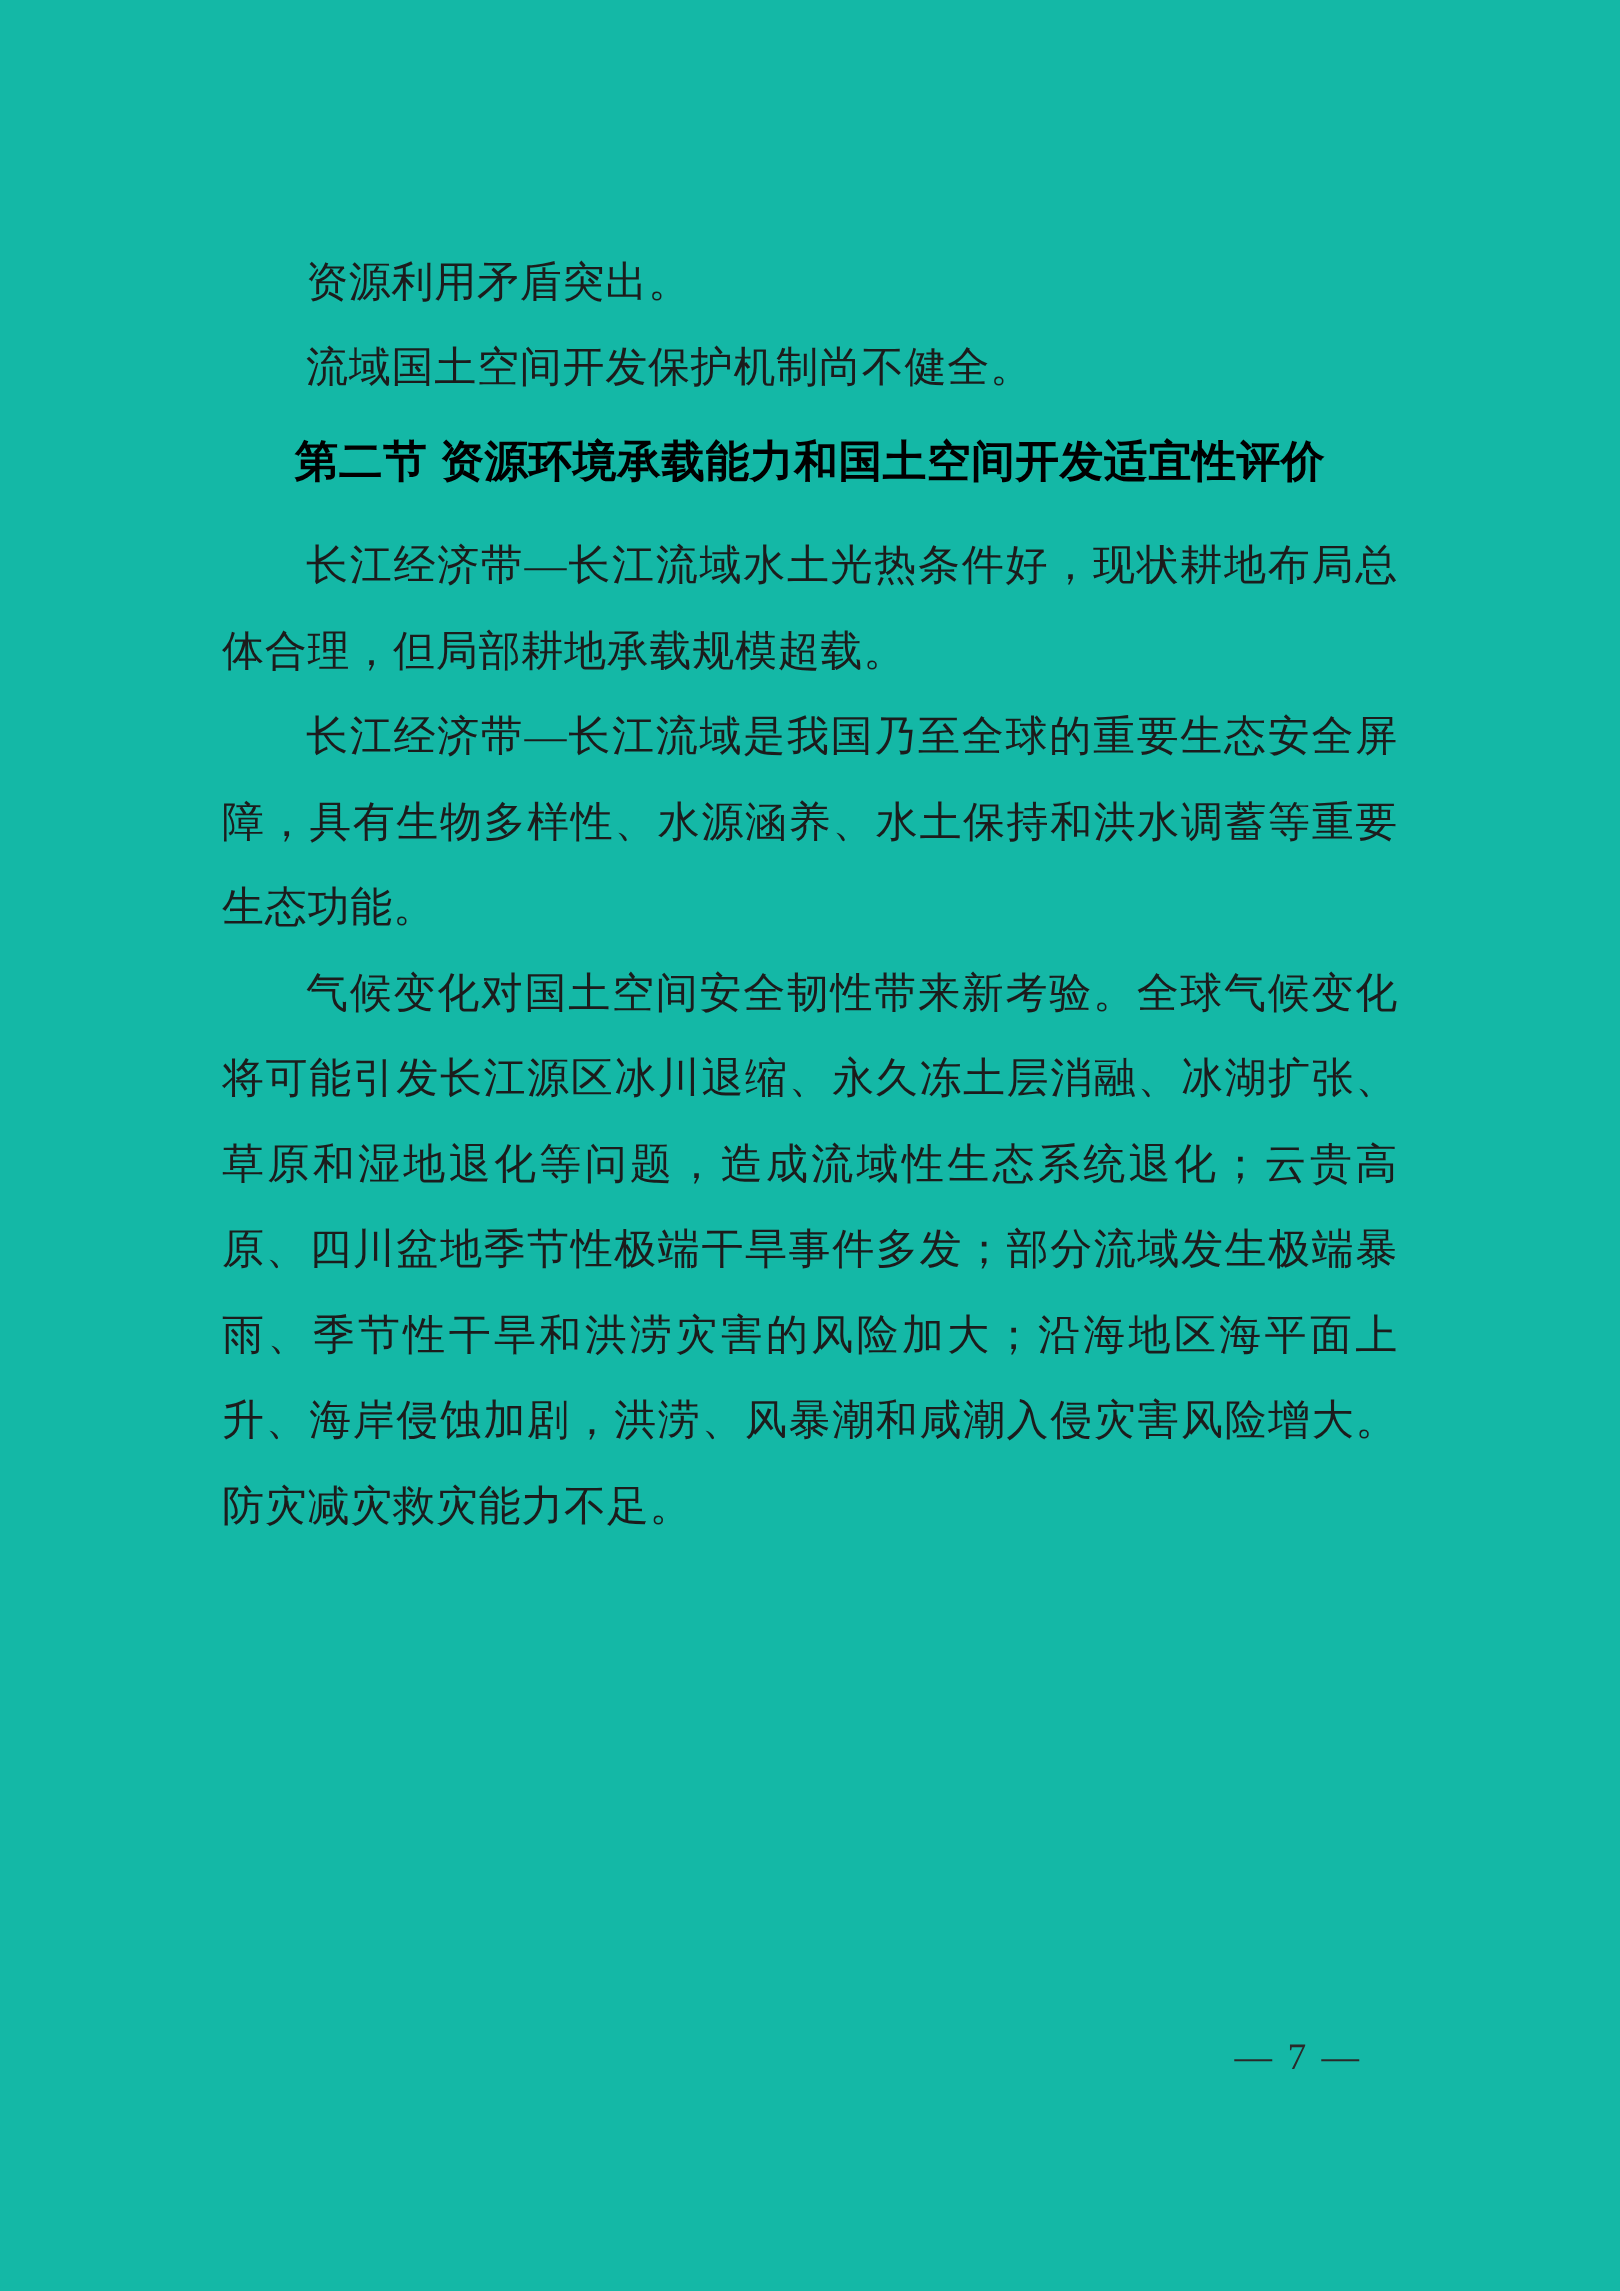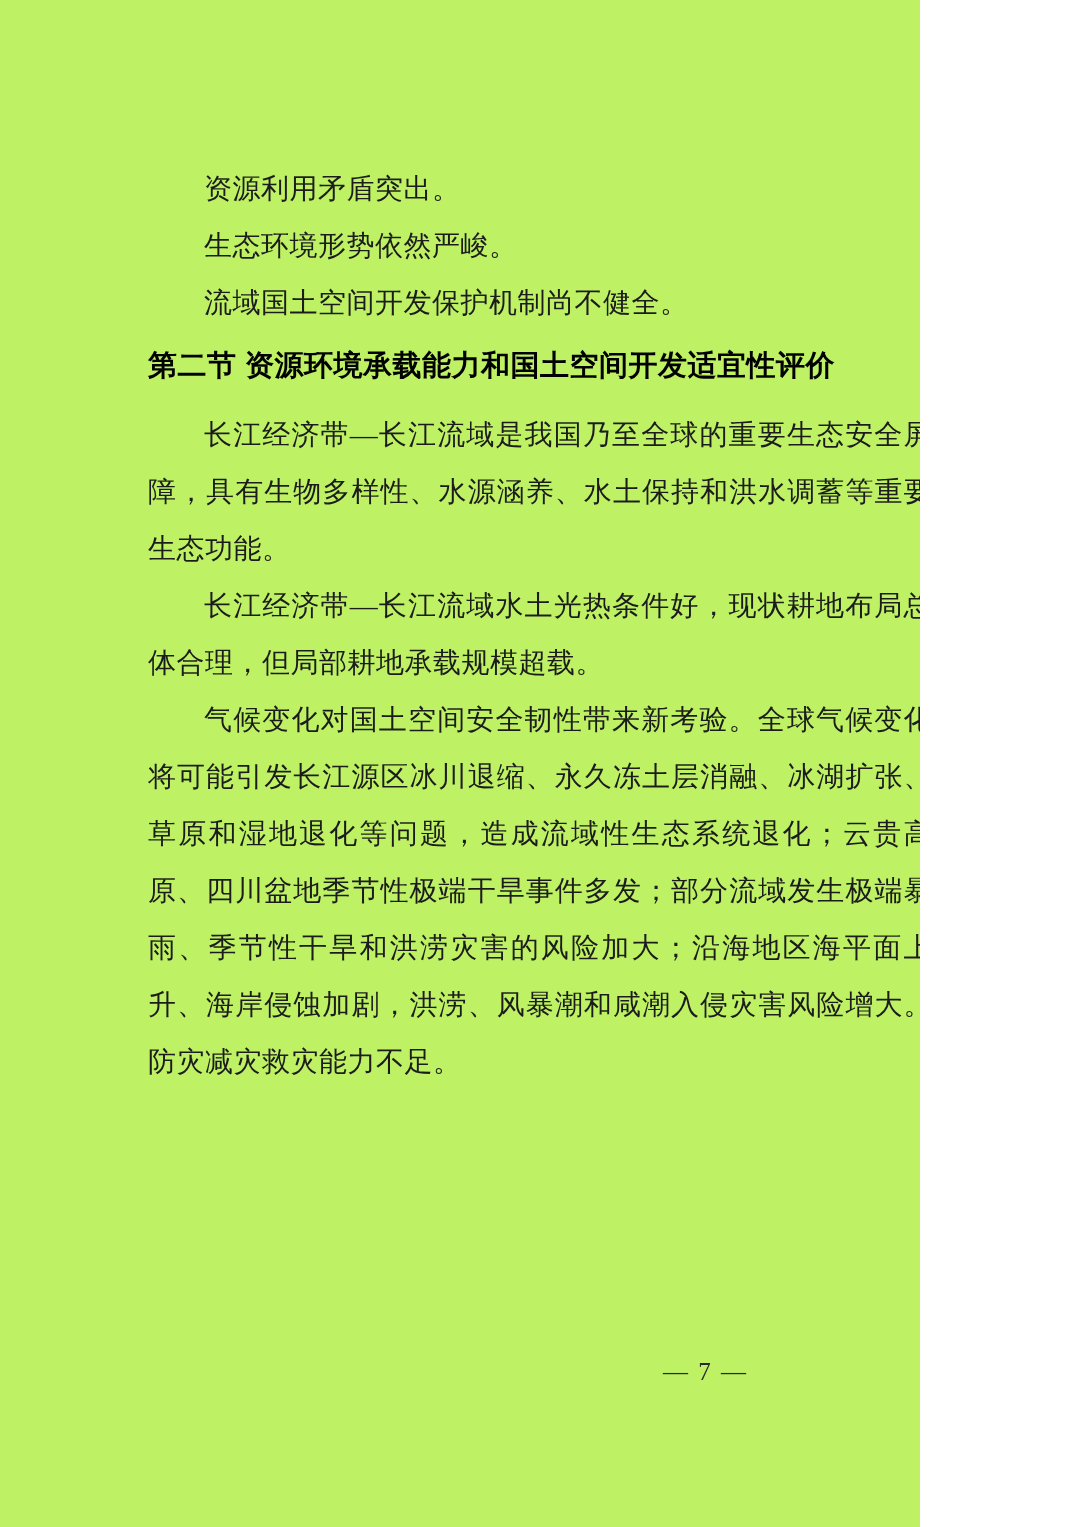--- a/index.html
+++ b/index.html
@@ -2,23 +2,23 @@
 <html lang="zh"><head>
 <meta charset="utf-8">
 <style>
   html, body {
     margin: 0;
     padding: 0;
     background: #ffffff;
   }
   .page {
     position: relative;
-    width: 920px;
+    width: 1080px;
     height: 1527px;
-    background: #bef264;
+    background: #14b8a6;
     overflow: hidden;
     font-family: "Liberation Serif", "DejaVu Serif", serif;
     color: #1c1c1c;
   }
   .content {
     position: absolute;
     left: 148px;
     top: 160px;
     width: 784px;
   }
@@ -32,20 +32,21 @@
     text-indent: 2em;
     letter-spacing: 0.5px;
     color: #1c1c1c;
   }
   .heading {
     margin: 0;
     font-family: "Liberation Sans", "DejaVu Sans", sans-serif;
     font-weight: bold;
     font-size: 29px;
     line-height: 57px;
+    text-align: center;
     color: #000000;
     letter-spacing: 0.5px;
   }
   .heading-section2 {
     margin-top: 6px;
     margin-bottom: 12px;
   }
   .heading-section3 {
     margin-top: 22px;
     margin-bottom: 12px;
@@ -61,27 +62,26 @@
     letter-spacing: 2px;
   }
 </style>
 </head>
 <body>
 
 <div class="page">
   <div class="content">
 
     <p class="statement">资源利用矛盾突出。</p>
-    <p class="statement">生态环境形势依然严峻。</p>
     <p class="statement">流域国土空间开发保护机制尚不健全。</p>
 
     <h2 class="heading heading-section2">第二节 资源环境承载能力和国土空间开发适宜性评价</h2>
 
+    <p class="para">长江经济带—长江流域水土光热条件好，现状耕地布局总体合理，但局部耕地承载规模超载。</p>
     <p class="para">长江经济带—长江流域是我国乃至全球的重要生态安全屏障，具有生物多样性、水源涵养、水土保持和洪水调蓄等重要生态功能。</p>
-    <p class="para">长江经济带—长江流域水土光热条件好，现状耕地布局总体合理，但局部耕地承载规模超载。</p>
 
 
     <p class="para">气候变化对国土空间安全韧性带来新考验。全球气候变化将可能引发长江源区冰川退缩、永久冻土层消融、冰湖扩张、草原和湿地退化等问题，造成流域性生态系统退化；云贵高原、四川盆地季节性极端干旱事件多发；部分流域发生极端暴雨、季节性干旱和洪涝灾害的风险加大；沿海地区海平面上升、海岸侵蚀加剧，洪涝、风暴潮和咸潮入侵灾害风险增大。防灾减灾救灾能力不足。</p>
 
   </div>
 
   <div class="page-number">— 7 —</div>
 </div>
 
 </body></html>

